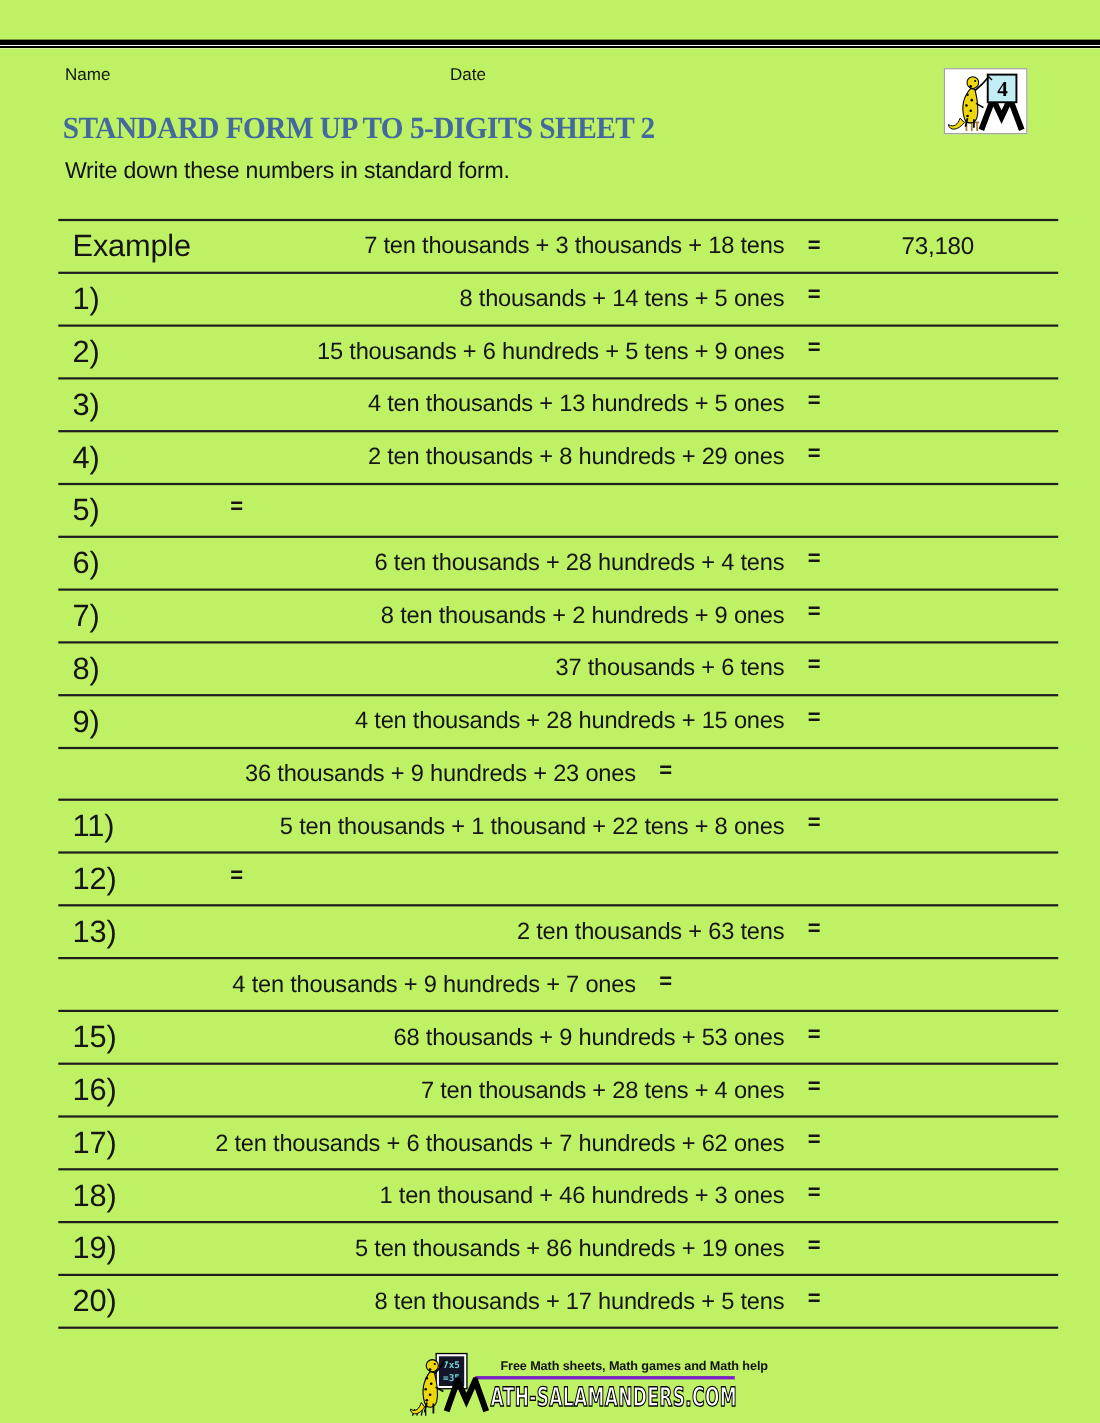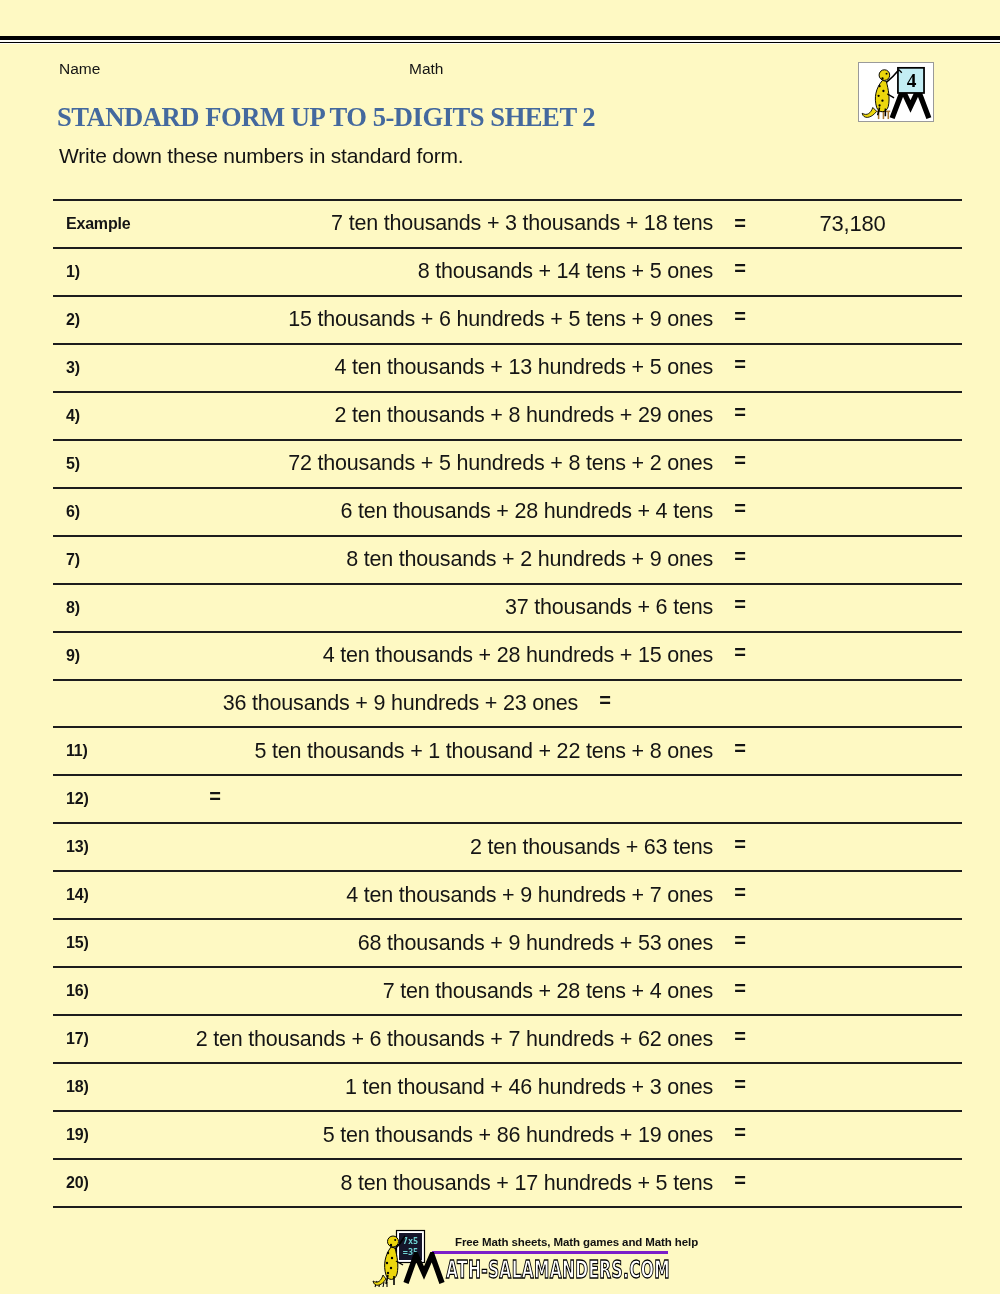--- a/index.html
+++ b/index.html
@@ -4,21 +4,21 @@
 <style>
   html,body{margin:0;padding:0;}
   body{
     width:1000px;height:1294px;
     background:#ffffff;
     font-family:"Liberation Sans","DejaVu Sans",sans-serif;
     color:#1a1a1a;
     position:relative;
     overflow:hidden;
   }
-  .page{position:absolute;inset:0;background:#fef9c3;}
+  .page{position:absolute;inset:0;background:#bef264;}
 
   .top-rule{
     position:absolute;left:0;top:36px;width:1000px;height:8px;
     background:linear-gradient(#000 0 4.5px,#fdfdf8 4.5px 6px,#000 6px 7.5px,#fdfdf8 7.5px 8px);
   }
   .field-label{position:absolute;top:60px;font-size:15.5px;color:#151515;}
   .name-label{left:59px;}
   .date-label{left:409px;}
 
   .corner-logo{
@@ -43,21 +43,21 @@
     position:absolute;left:53px;top:199px;width:909px;height:1007px;
     border-top:2px solid #1d1d1d;
     display:flex;flex-direction:column;box-sizing:content-box;
   }
   .row{
     flex:1 1 0;display:flex;align-items:center;
     border-bottom:2px solid #1d1d1d;box-sizing:border-box;
     font-size:21.5px;letter-spacing:-0.2px;color:#151515;
   }
   .cell{display:flex;align-items:center;height:100%;box-sizing:border-box;}
-  .cell.label{width:135px;padding-left:13px;font-size:16px;font-weight:bold;}
+  .cell.label{width:135px;padding-left:13px;font-size:28px;}
   .cell.expr{width:525px;justify-content:flex-end;text-align:left;}
   .cell.eq{width:54px;justify-content:center;font-weight:bold;font-size:20px;}
   .row:not(.example) .cell.eq span{transform:translateY(-3px);display:inline-block;}
   .cell.ans{width:195px;justify-content:center;padding-right:24px;font-size:22px;}
 
   .footer-icon{position:absolute;left:372px;top:1227px;width:56px;height:62px;}
   .footer-icon svg{display:block;width:56px;height:62px;}
   .tagline{
     position:absolute;left:436px;top:1236px;
     font-size:11.5px;font-weight:bold;color:#111;letter-spacing:-0.1px;white-space:nowrap;padding-left:19px;
@@ -73,21 +73,21 @@
   }
 </style>
 </head>
 <body>
 
 <div class="page">
 
   <div class="top-rule"></div>
 
   <div class="field-label name-label">Name</div>
-  <div class="field-label date-label">Math</div>
+  <div class="field-label date-label">Date</div>
 
   <div class="corner-logo">
     <svg viewBox="0 0 76 60">
 
       <polyline points="34,57 45,28 53,45 61,28 72,57" fill="none" stroke="#000" stroke-width="5.5" stroke-linejoin="miter"></polyline>
 
       <rect x="40" y="5" width="27" height="26" fill="#c3edf4" stroke="#000" stroke-width="1.8"></rect>
       <text x="54" y="25" text-anchor="middle" font-family="Liberation Serif, DejaVu Serif, serif" font-size="20" font-weight="bold" fill="#000">4</text>
 
       <g stroke="#a87832" stroke-width="1.6">
@@ -157,21 +157,20 @@
       <div class="row">
         <div class="cell label">4)</div>
         <div class="cell expr">2 ten thousands + 8 hundreds + 29 ones</div>
         <div class="cell eq">
           <span>=</span>
         </div>
         <div class="cell ans"></div>
       </div>
       <div class="row">
         <div class="cell label">5)</div>
-        <div class="cell expr">72 thousands + 5 hundreds + 8 tens + 2 ones</div>
         <div class="cell eq">
           <span>=</span>
         </div>
         <div class="cell ans"></div>
       </div>
       <div class="row">
         <div class="cell label">6)</div>
         <div class="cell expr">6 ten thousands + 28 hundreds + 4 tens</div>
         <div class="cell eq">
           <span>=</span>
@@ -226,21 +225,20 @@
       </div>
       <div class="row">
         <div class="cell label">13)</div>
         <div class="cell expr">2 ten thousands + 63 tens</div>
         <div class="cell eq">
           <span>=</span>
         </div>
         <div class="cell ans"></div>
       </div>
       <div class="row">
-        <div class="cell label">14)</div>
         <div class="cell expr">4 ten thousands + 9 hundreds + 7 ones</div>
         <div class="cell eq">
           <span>=</span>
         </div>
         <div class="cell ans"></div>
       </div>
       <div class="row">
         <div class="cell label">15)</div>
         <div class="cell expr">68 thousands + 9 hundreds + 53 ones</div>
         <div class="cell eq">

